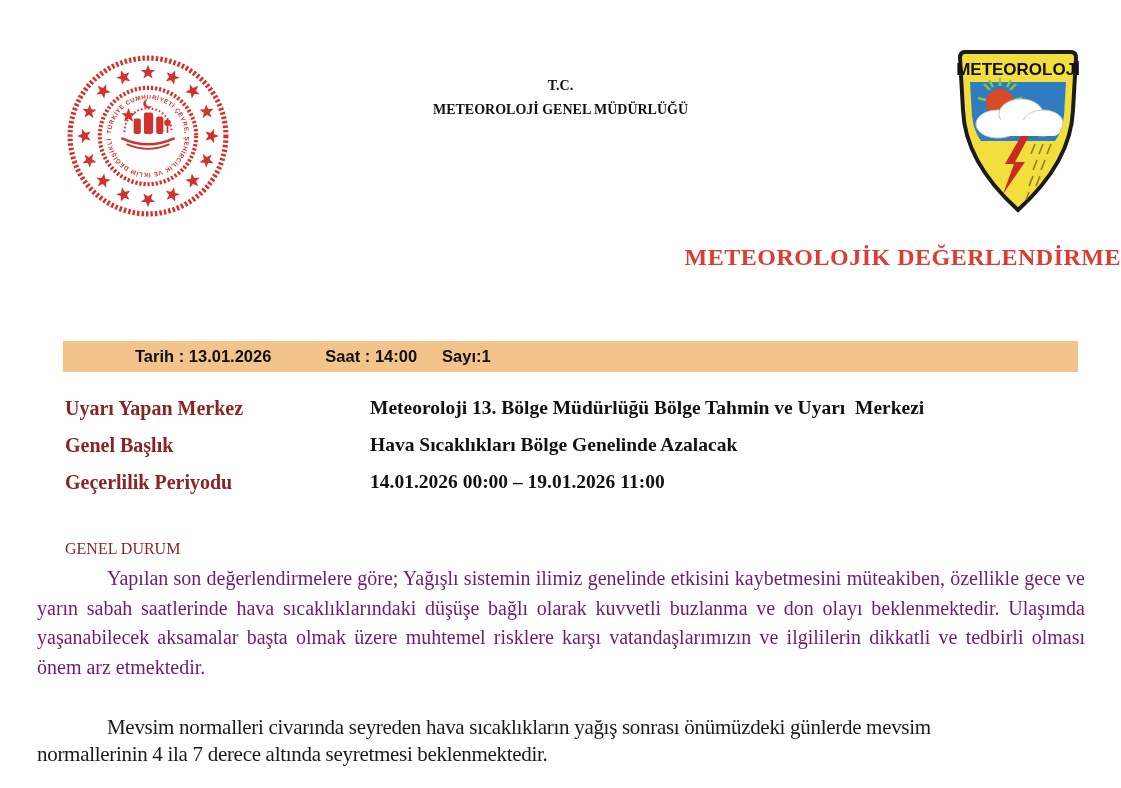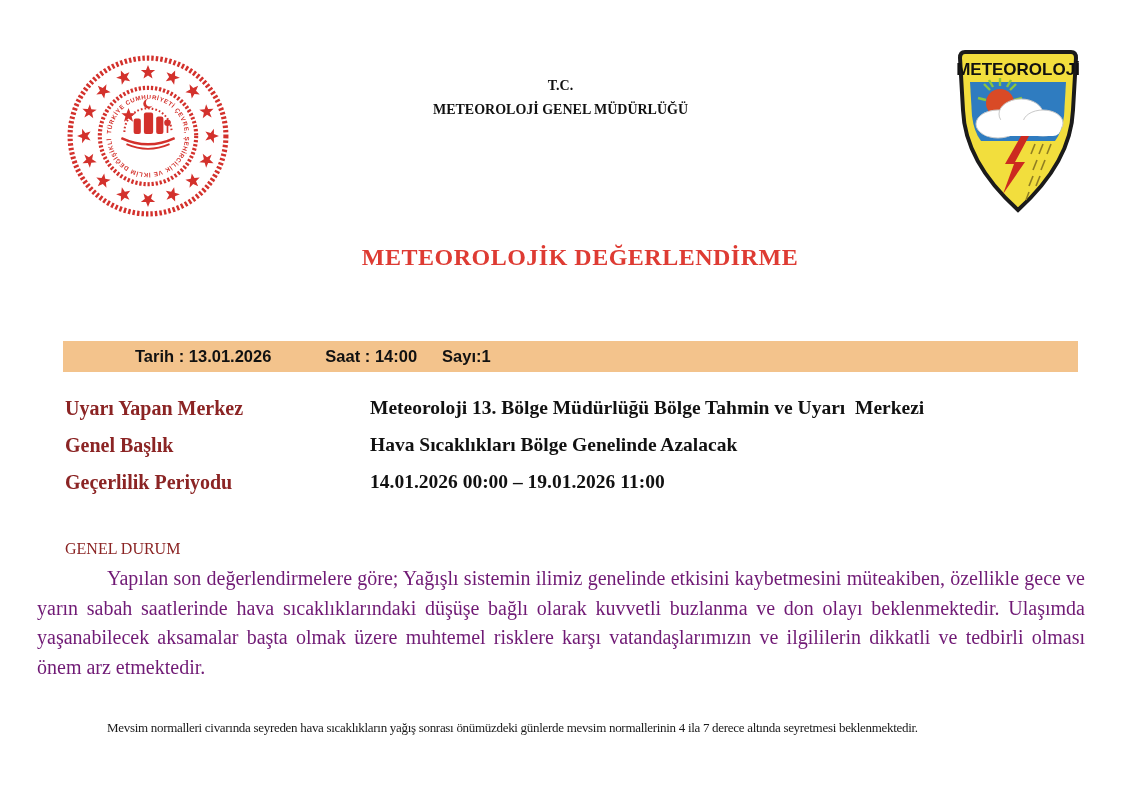--- a/index.html
+++ b/index.html
@@ -10,21 +10,21 @@
   .page{position:relative;width:1121px;height:788px;}
 
   
   .header{position:relative;height:230px;}
   .seal{position:absolute;left:66px;top:54px;width:164px;height:164px;}
   .shield{position:absolute;left:953px;top:48px;width:130px;height:168px;}
   .header-text{position:absolute;left:0;right:0;top:74px;text-align:center;
     font-weight:bold;font-size:14px;line-height:23.5px;color:#111;}
 
   
-  .doc-title{margin:14px 0 0 0;text-align:center;font-weight:bold;font-size:24px;
+  .doc-title{margin:14px 0 0 0;text-align:right;font-weight:bold;font-size:24px;
     color:#DE3B33;letter-spacing:0.5px;padding-left:39px;}
 
   
   .meta-bar{margin:70px 0 0 63px;width:1015px;height:31px;background:#F3C38C;
     display:flex;align-items:center;
     font-family:"Liberation Sans","DejaVu Sans",sans-serif;
     font-weight:bold;font-size:16.5px;color:#111;}
   .meta-tarih{margin-left:72px;}
   .meta-saat{margin-left:54px;}
   .meta-sayi{margin-left:25px;}
@@ -32,21 +32,21 @@
   
   .info-rows{margin:24px 0 0 65px;}
   .info-row{display:flex;margin-top:0;margin-bottom:13px;line-height:24px;}
   .info-label{width:305px;font-weight:bold;font-size:20px;color:#8B2424;}
   .info-value{font-weight:bold;font-size:19.5px;color:#111;white-space:pre-wrap;}
 
   
   .section-heading{margin:46px 8px 0 65px;font-size:16px;color:#8B2424;}
   .para1{margin:6px 0 0 37px;width:1048px;font-size:20px;line-height:29.5px;
     text-align:justify;text-indent:70px;color:#701a75;}
-  .para2{margin:32px 0 0 37px;width:930px;font-size:13px;line-height:27px;
+  .para2{margin:32px 0 0 37px;width:930px;font-size:21px;line-height:27px;
     text-indent:70px;letter-spacing:-0.3px;color:#1a1a1a;}
 </style>
 </head>
 <body>
 
 <div class="page">
 
   <div class="header">
 
     <svg class="seal" viewBox="0 0 160 160">

